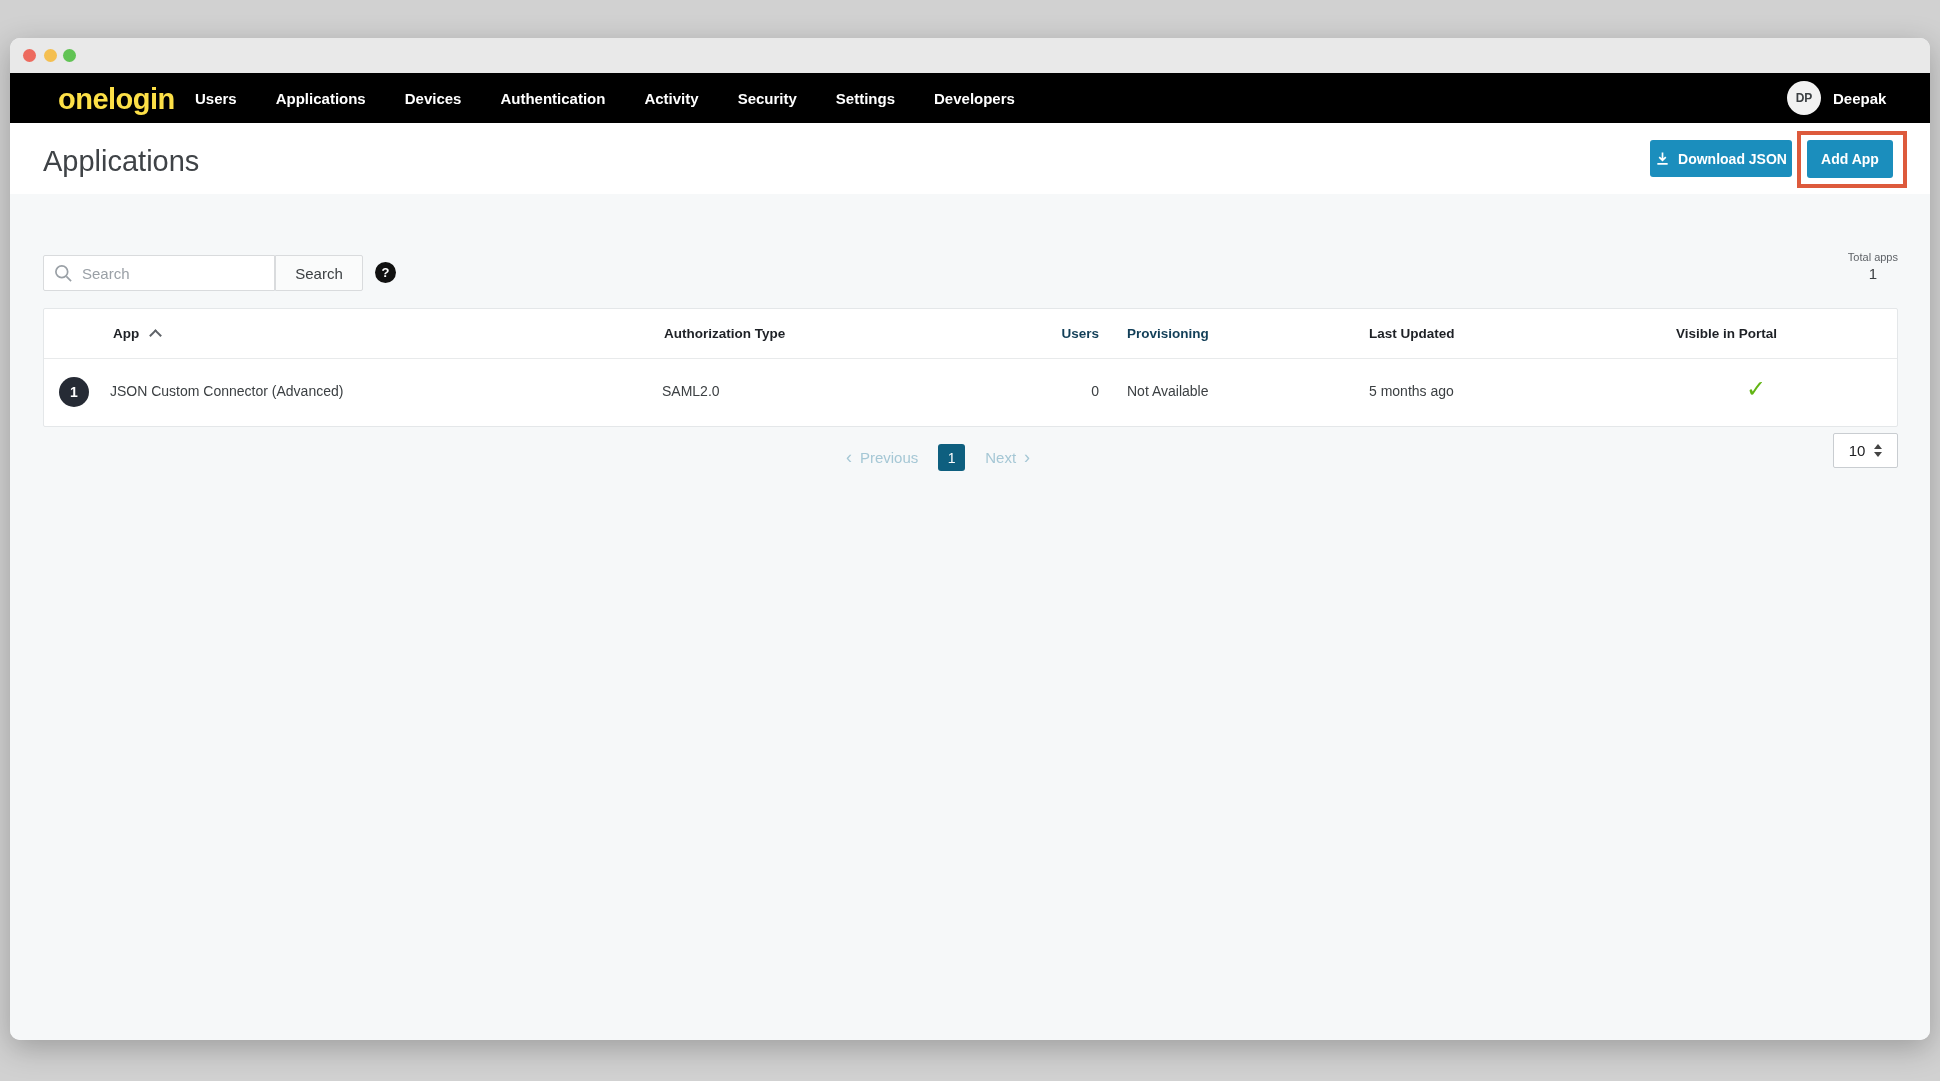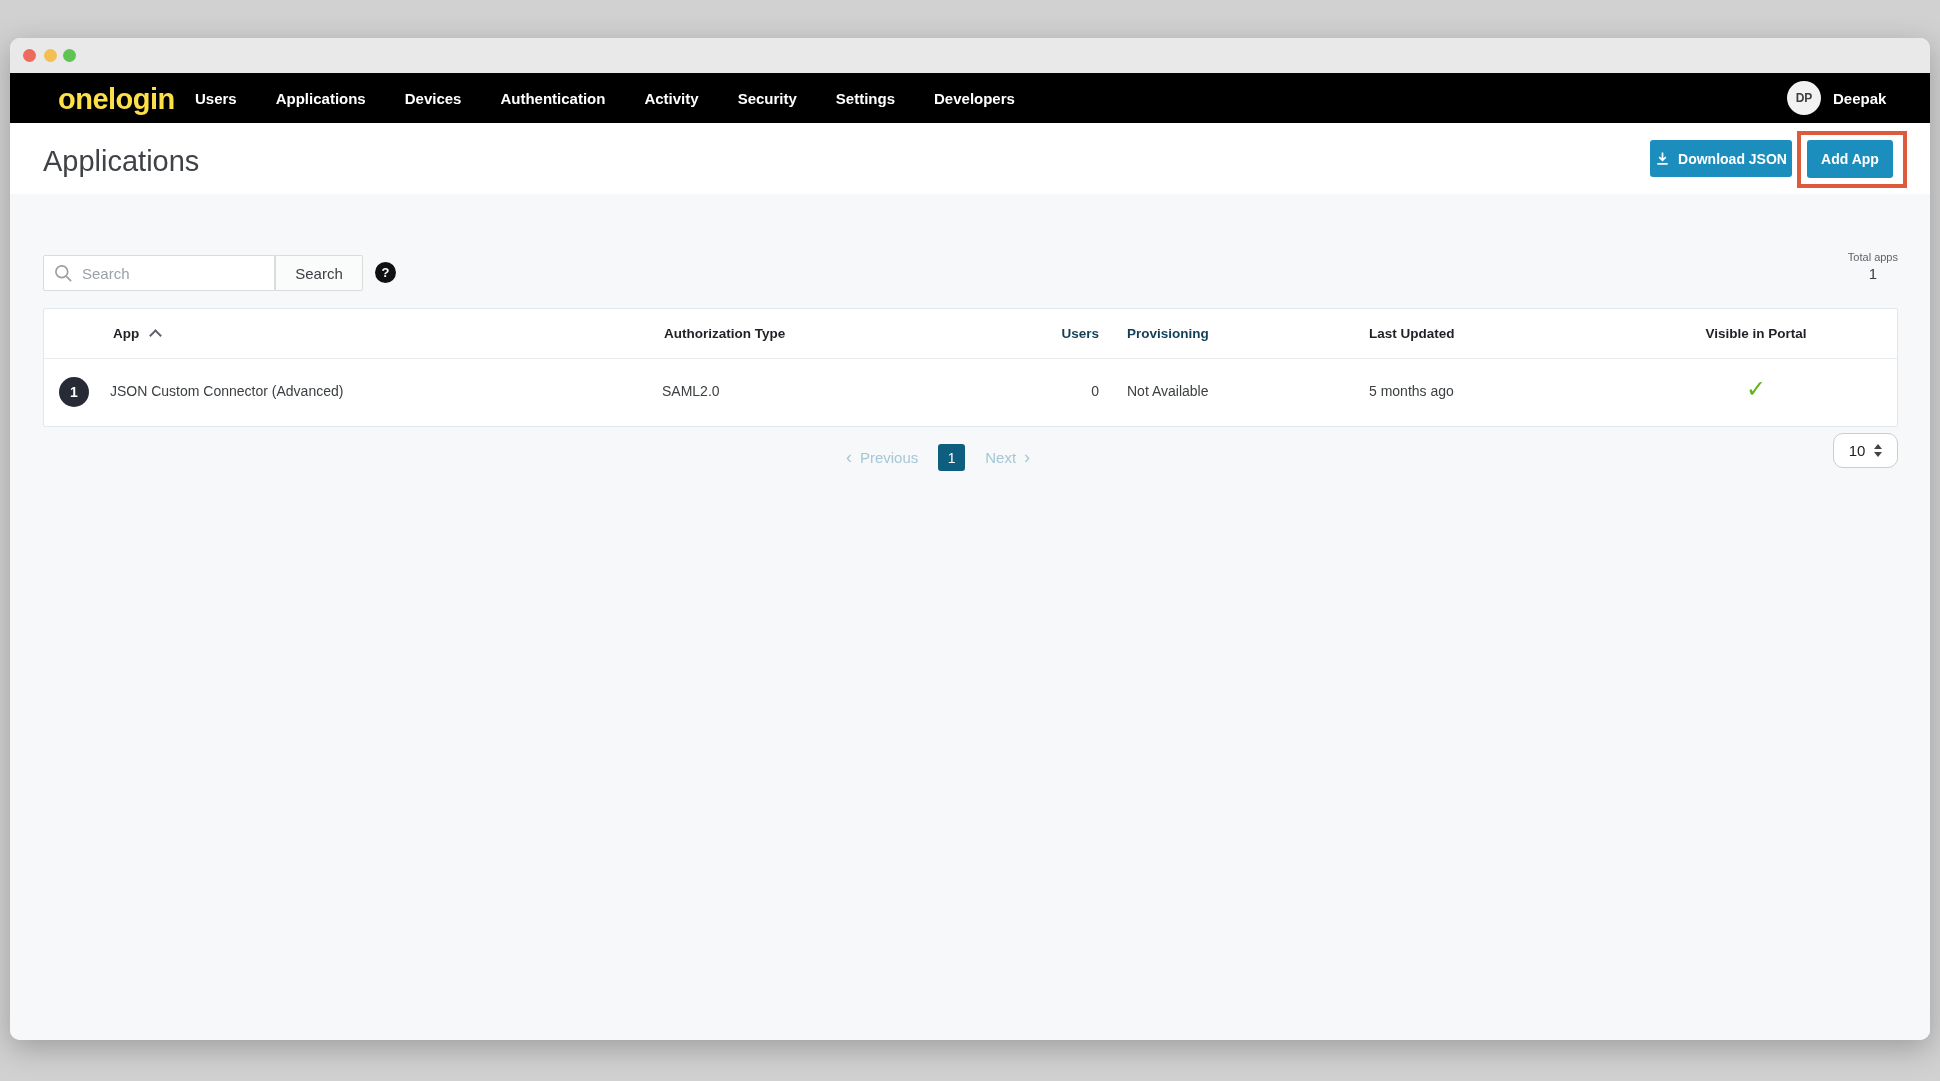--- a/index.html
+++ b/index.html
@@ -85,21 +85,21 @@
   .col-app-h   { left:69px;  display:flex; align-items:center; }
   .col-app     { left:66px; }
   .col-auth-h  { left:620px; }
   .col-auth    { left:618px; }
   .col-users-h { left:955px; width:100px; text-align:right; }
   .col-users   { left:955px; width:100px; text-align:right; }
   .col-prov-h  { left:1083px; }
   .col-prov    { left:1083px; }
   .col-upd-h   { left:1325px; }
   .col-upd     { left:1325px; }
-  .col-vis-h   { left:1632px; width:160px; text-align:center; }
+  .col-vis-h   { left:1632px; width:160px; }
   .col-vis     { left:1632px; width:160px; text-align:center; top:18px; }
   .sort-caret {
     width:9px; height:9px; border-left:2px solid #5f6368; border-top:2px solid #5f6368;
     transform:rotate(45deg); display:inline-block; margin-left:12px; margin-top:4px;
   }
   .row-badge {
     position:absolute; left:15px; top:18px; width:30px; height:30px; border-radius:50%;
     background:#262b35; color:#fff; font-size:14px; font-weight:bold;
     display:flex; align-items:center; justify-content:center;
   }
@@ -110,21 +110,21 @@
     display:flex; justify-content:center; align-items:center; gap:20px;
   }
   .page-link { font-size:15px; color:#a5c7d5; cursor:pointer; display:flex; align-items:center; gap:8px; }
   .page-chevron { font-size:18px; line-height:15px; }
   .page-current {
     width:27px; height:27px; background:#0e5f7f; color:#fff; border-radius:3px;
     font-size:14px; display:flex; align-items:center; justify-content:center; cursor:pointer;
   }
   .page-size {
     position:absolute; left:1823px; top:239px; width:65px; height:35px;
-    background:#fff; border:1px solid #c9cdd1; border-radius:10px;
+    background:#fff; border:1px solid #c9cdd1; border-radius:2px;
     display:flex; align-items:center; justify-content:center; gap:9px; cursor:pointer;
   }
   .page-size .val { font-size:15px; color:#202124; }
   .stepper { display:flex; flex-direction:column; gap:3px; }
   .stepper .up   { width:0; height:0; border-left:4px solid transparent; border-right:4px solid transparent; border-bottom:5px solid #444; }
   .stepper .down { width:0; height:0; border-left:4px solid transparent; border-right:4px solid transparent; border-top:5px solid #444; }
 </style>
 </head>
 <body>
 

